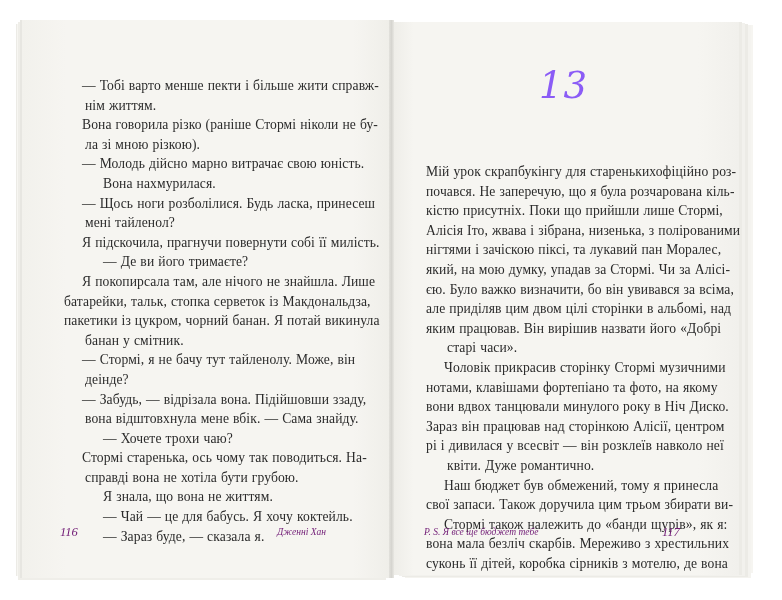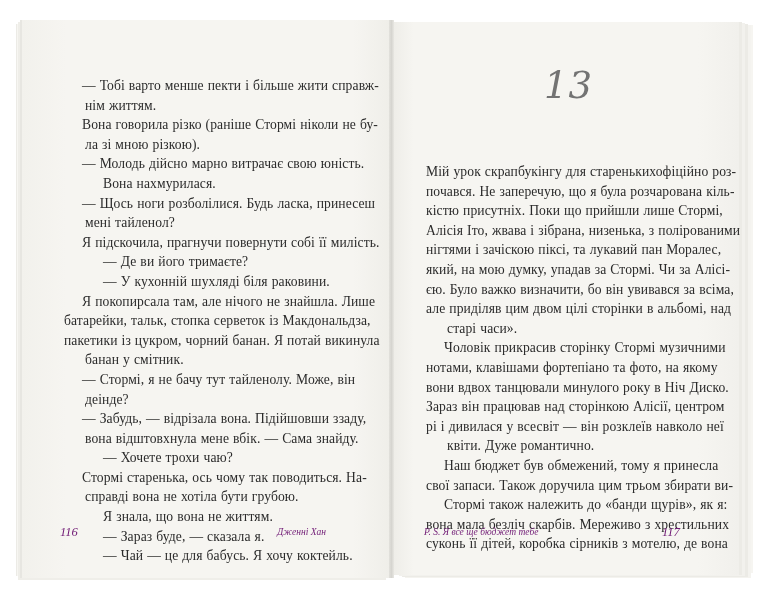--- a/index.html
+++ b/index.html
@@ -42,26 +42,25 @@
     letter-spacing: 0.1px;
     word-spacing: 0.5px;
   }
   .left-text { left: 64px; top: 76px; width: 260px; }
   .right-text { left: 426px; top: 162px; width: 256px; }
   .line { display: block; white-space: nowrap; text-align: justify; text-align-last: justify; }
   .line.indent { padding-left: 18px; }
   .line.last { text-align-last: left; margin-left: 21px; }
   .chapter-number {
     position: absolute; left: 528px; top: 64px; width: 60px;
-    text-align: left;
+    text-align: right;
     font-size: 37px; font-style: italic;
     font-family: "DejaVu Serif", "Liberation Serif", serif;
-    color: #737373;
+    color: #8b5cf6;
     letter-spacing: 1px;
-    margin-left: 16px;
   }
   .folio {
     position: absolute; font-style: italic; font-size: 12px; color: #701a75;
   }
   .folio-left-num { left: 60px; top: 525px; font-size: 12.5px; }
   .folio-left-author { left: 276px; top: 527px; font-size: 9.5px; width: 50px; text-align: right; }
   .folio-right-title { left: 424px; top: 527px; font-size: 9.5px; }
   .folio-right-num { left: 662px; top: 525px; font-size: 12.5px; }
 </style>
 </head>
@@ -77,47 +76,47 @@
     <span class="line indent">— Тобі варто менше пекти і більше жити справж-</span>
     <span class="line last">нім життям.</span>
     <span class="line indent">Вона говорила різко (раніше Стормі ніколи не бу-</span>
     <span class="line last">ла зі мною різкою).</span>
     <span class="line indent">— Молодь дійсно марно витрачає свою юність.</span>
     <span class="line indent last">Вона нахмурилася.</span>
     <span class="line indent">— Щось ноги розболілися. Будь ласка, принесеш</span>
     <span class="line last">мені тайленол?</span>
     <span class="line indent">Я підскочила, прагнучи повернути собі її милість.</span>
     <span class="line indent last">— Де ви його тримаєте?</span>
-    <span class="line indent last">— У кухонній шухляді біля раковини.</span>
     <span class="line indent">Я покопирсала там, але нічого не знайшла. Лише</span>
     <span class="line">батарейки, тальк, стопка серветок із Макдональдза,</span>
     <span class="line">пакетики із цукром, чорний банан. Я потай викинула</span>
     <span class="line last">банан у смітник.</span>
     <span class="line indent">— Стормі, я не бачу тут тайленолу. Може, він</span>
     <span class="line last">деінде?</span>
     <span class="line indent">— Забудь, — відрізала вона. Підійшовши ззаду,</span>
     <span class="line last">вона відштовхнула мене вбік. — Сама знайду.</span>
     <span class="line indent last">— Хочете трохи чаю?</span>
     <span class="line indent">Стормі старенька, ось чому так поводиться. На-</span>
     <span class="line last">справді вона не хотіла бути грубою.</span>
     <span class="line indent last">Я знала, що вона не життям.</span>
+    <span class="line indent last">— Чай — це для бабусь. Я хочу коктейль.</span>
     <span class="line indent last">— Зараз буде, — сказала я.</span>
-    <span class="line indent last">— Чай — це для бабусь. Я хочу коктейль.</span>
   </div>
 
 <div class="chapter-number">13</div>
 <div class="text-block right-text" id="right-body">
     <span class="line">Мій урок скрапбукінгу для старенькихофіційно роз-</span>
     <span class="line">почався. Не заперечую, що я була розчарована кіль-</span>
     <span class="line">кістю присутніх. Поки що прийшли лише Стормі,</span>
     <span class="line">Алісія Іто, жвава і зібрана, низенька, з полірованими</span>
     <span class="line">нігтями і зачіскою піксі, та лукавий пан Моралес,</span>
     <span class="line">який, на мою думку, упадав за Стормі. Чи за Алісі-</span>
     <span class="line">єю. Було важко визначити, бо він увивався за всіма,</span>
     <span class="line">але приділяв цим двом цілі сторінки в альбомі, над</span>
+    <span class="line">яким працював. Він вирішив назвати його «Добрі</span>
     <span class="line last">старі часи».</span>
     <span class="line indent">Чоловік прикрасив сторінку Стормі музичними</span>
     <span class="line">нотами, клавішами фортепіано та фото, на якому</span>
     <span class="line">вони вдвох танцювали минулого року в Ніч Диско.</span>
     <span class="line">Зараз він працював над сторінкою Алісії, центром</span>
     <span class="line">рі і дивилася у всесвіт — він розклеїв навколо неї</span>
     <span class="line last">квіти. Дуже романтично.</span>
     <span class="line indent">Наш бюджет був обмежений, тому я принесла</span>
     <span class="line">свої запаси. Також доручила цим трьом збирати ви-</span>
     <span class="line indent">Стормі також належить до «банди щурів», як я:</span>

